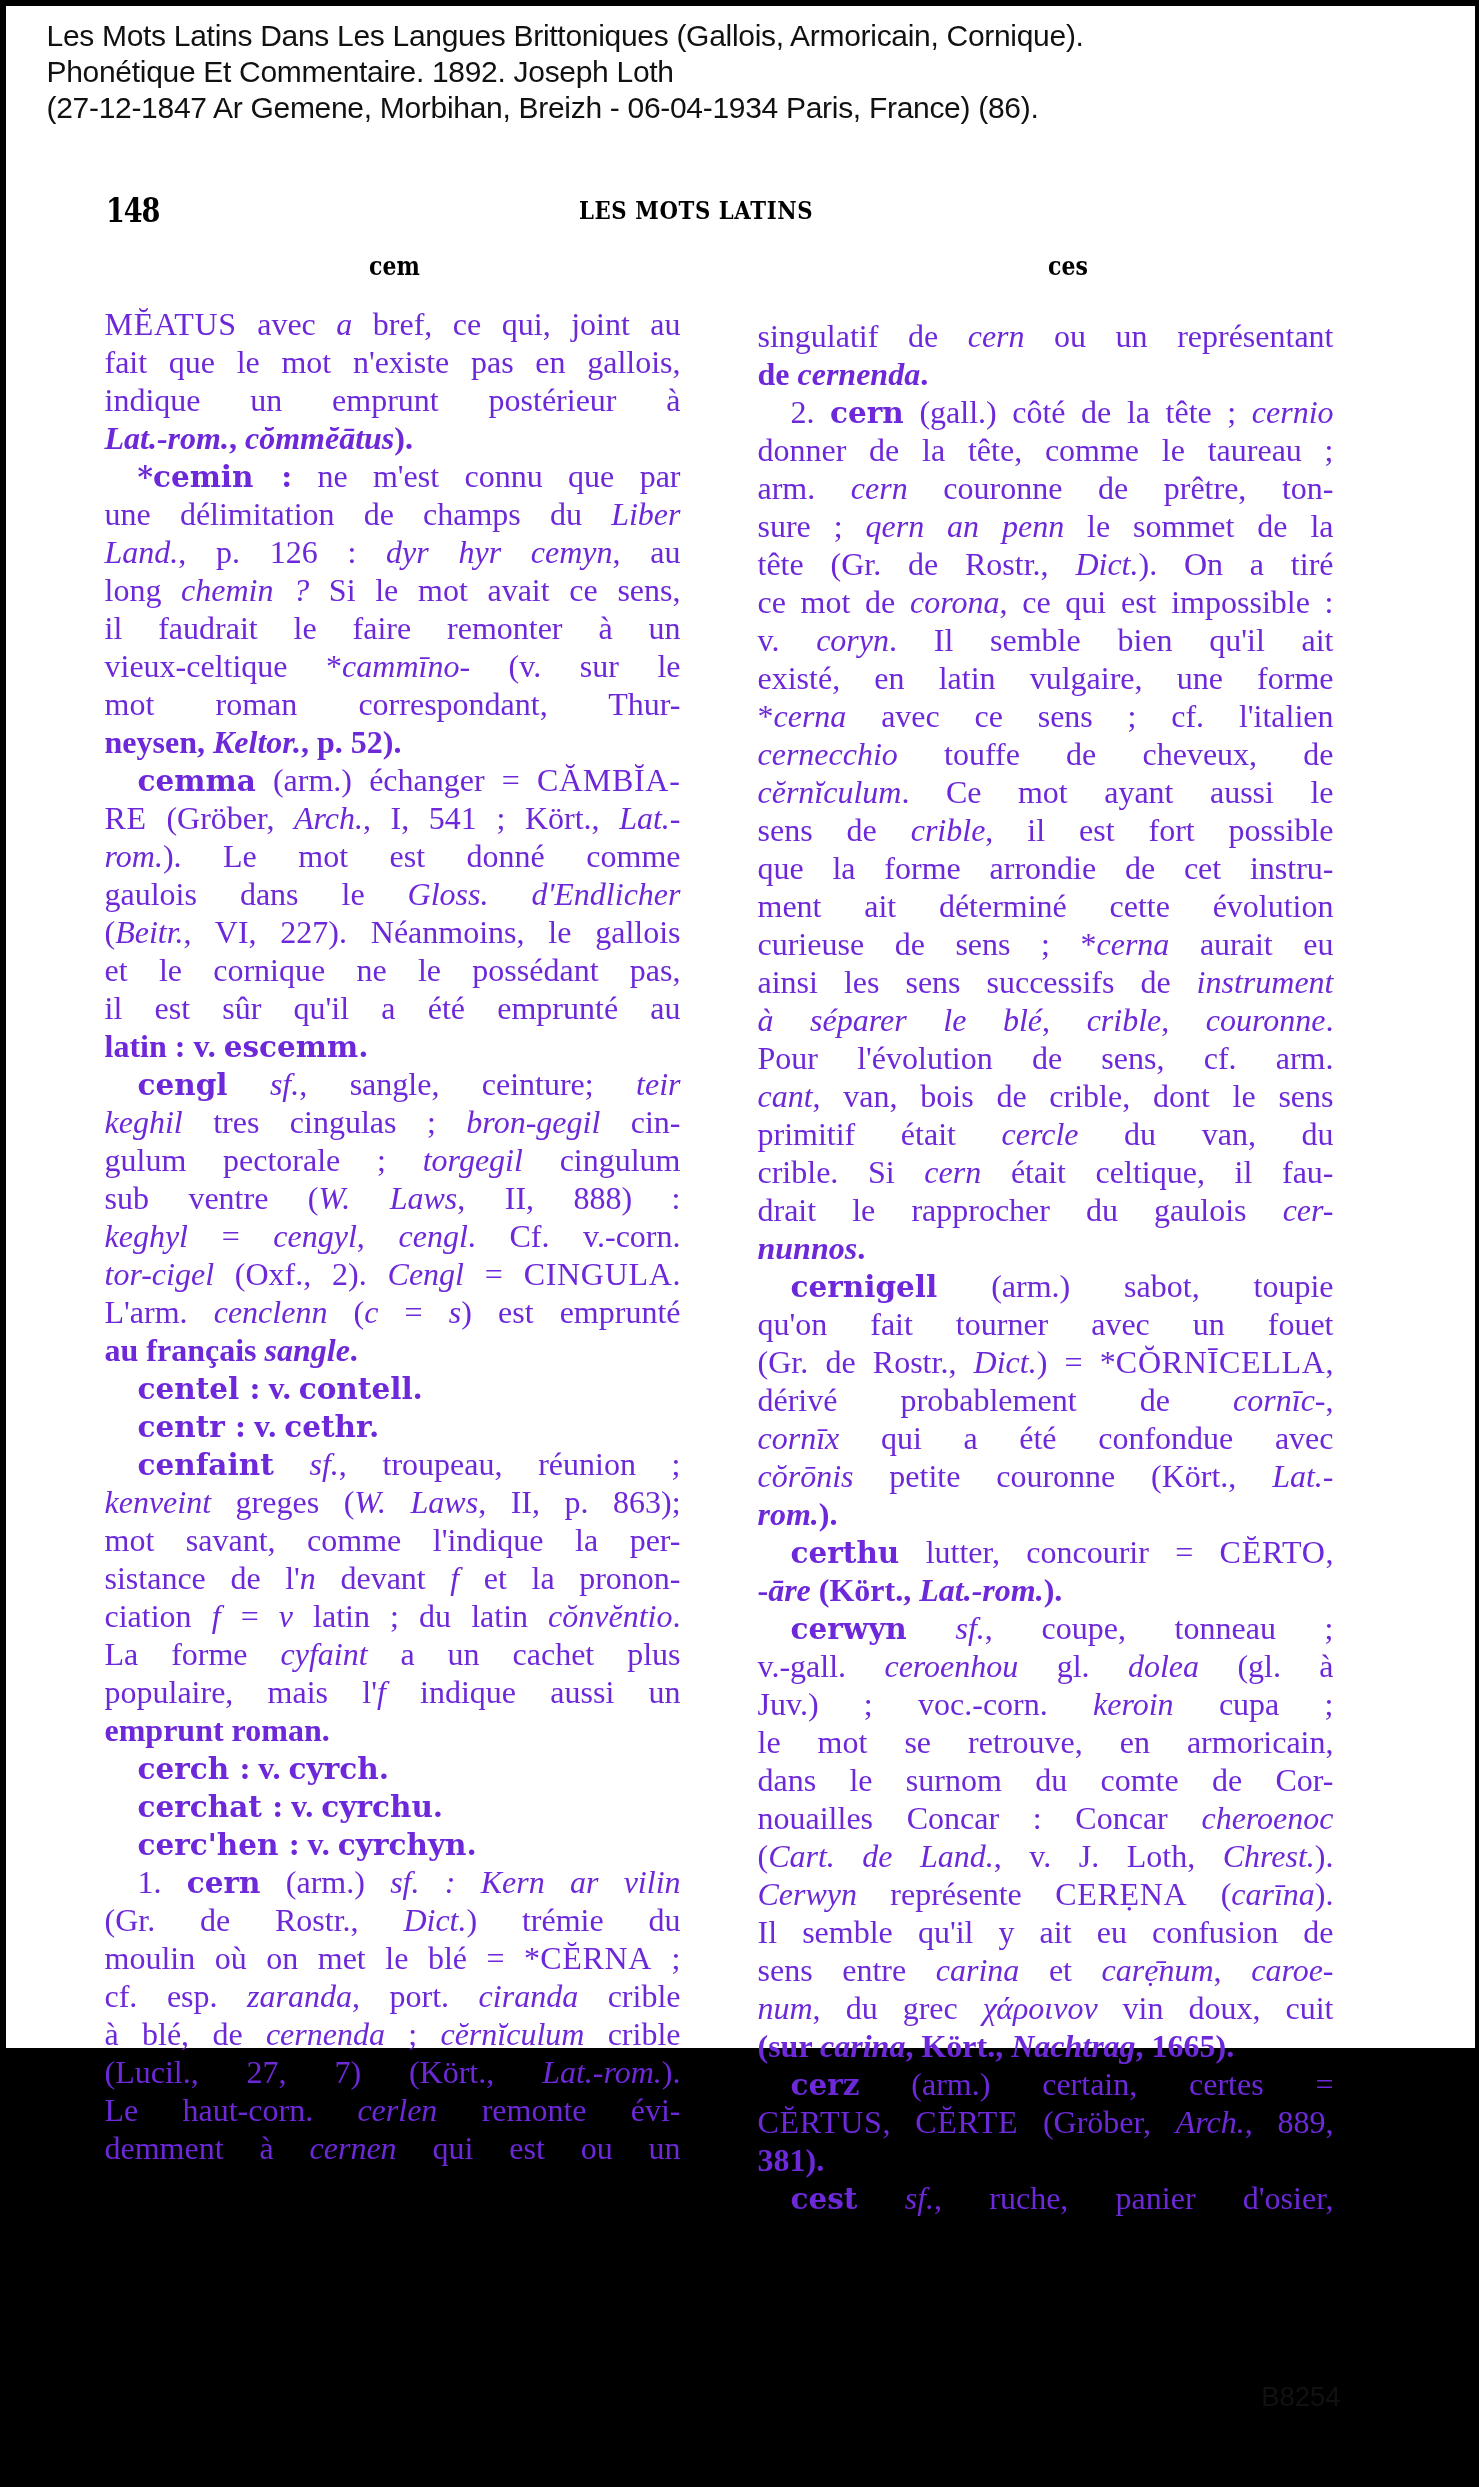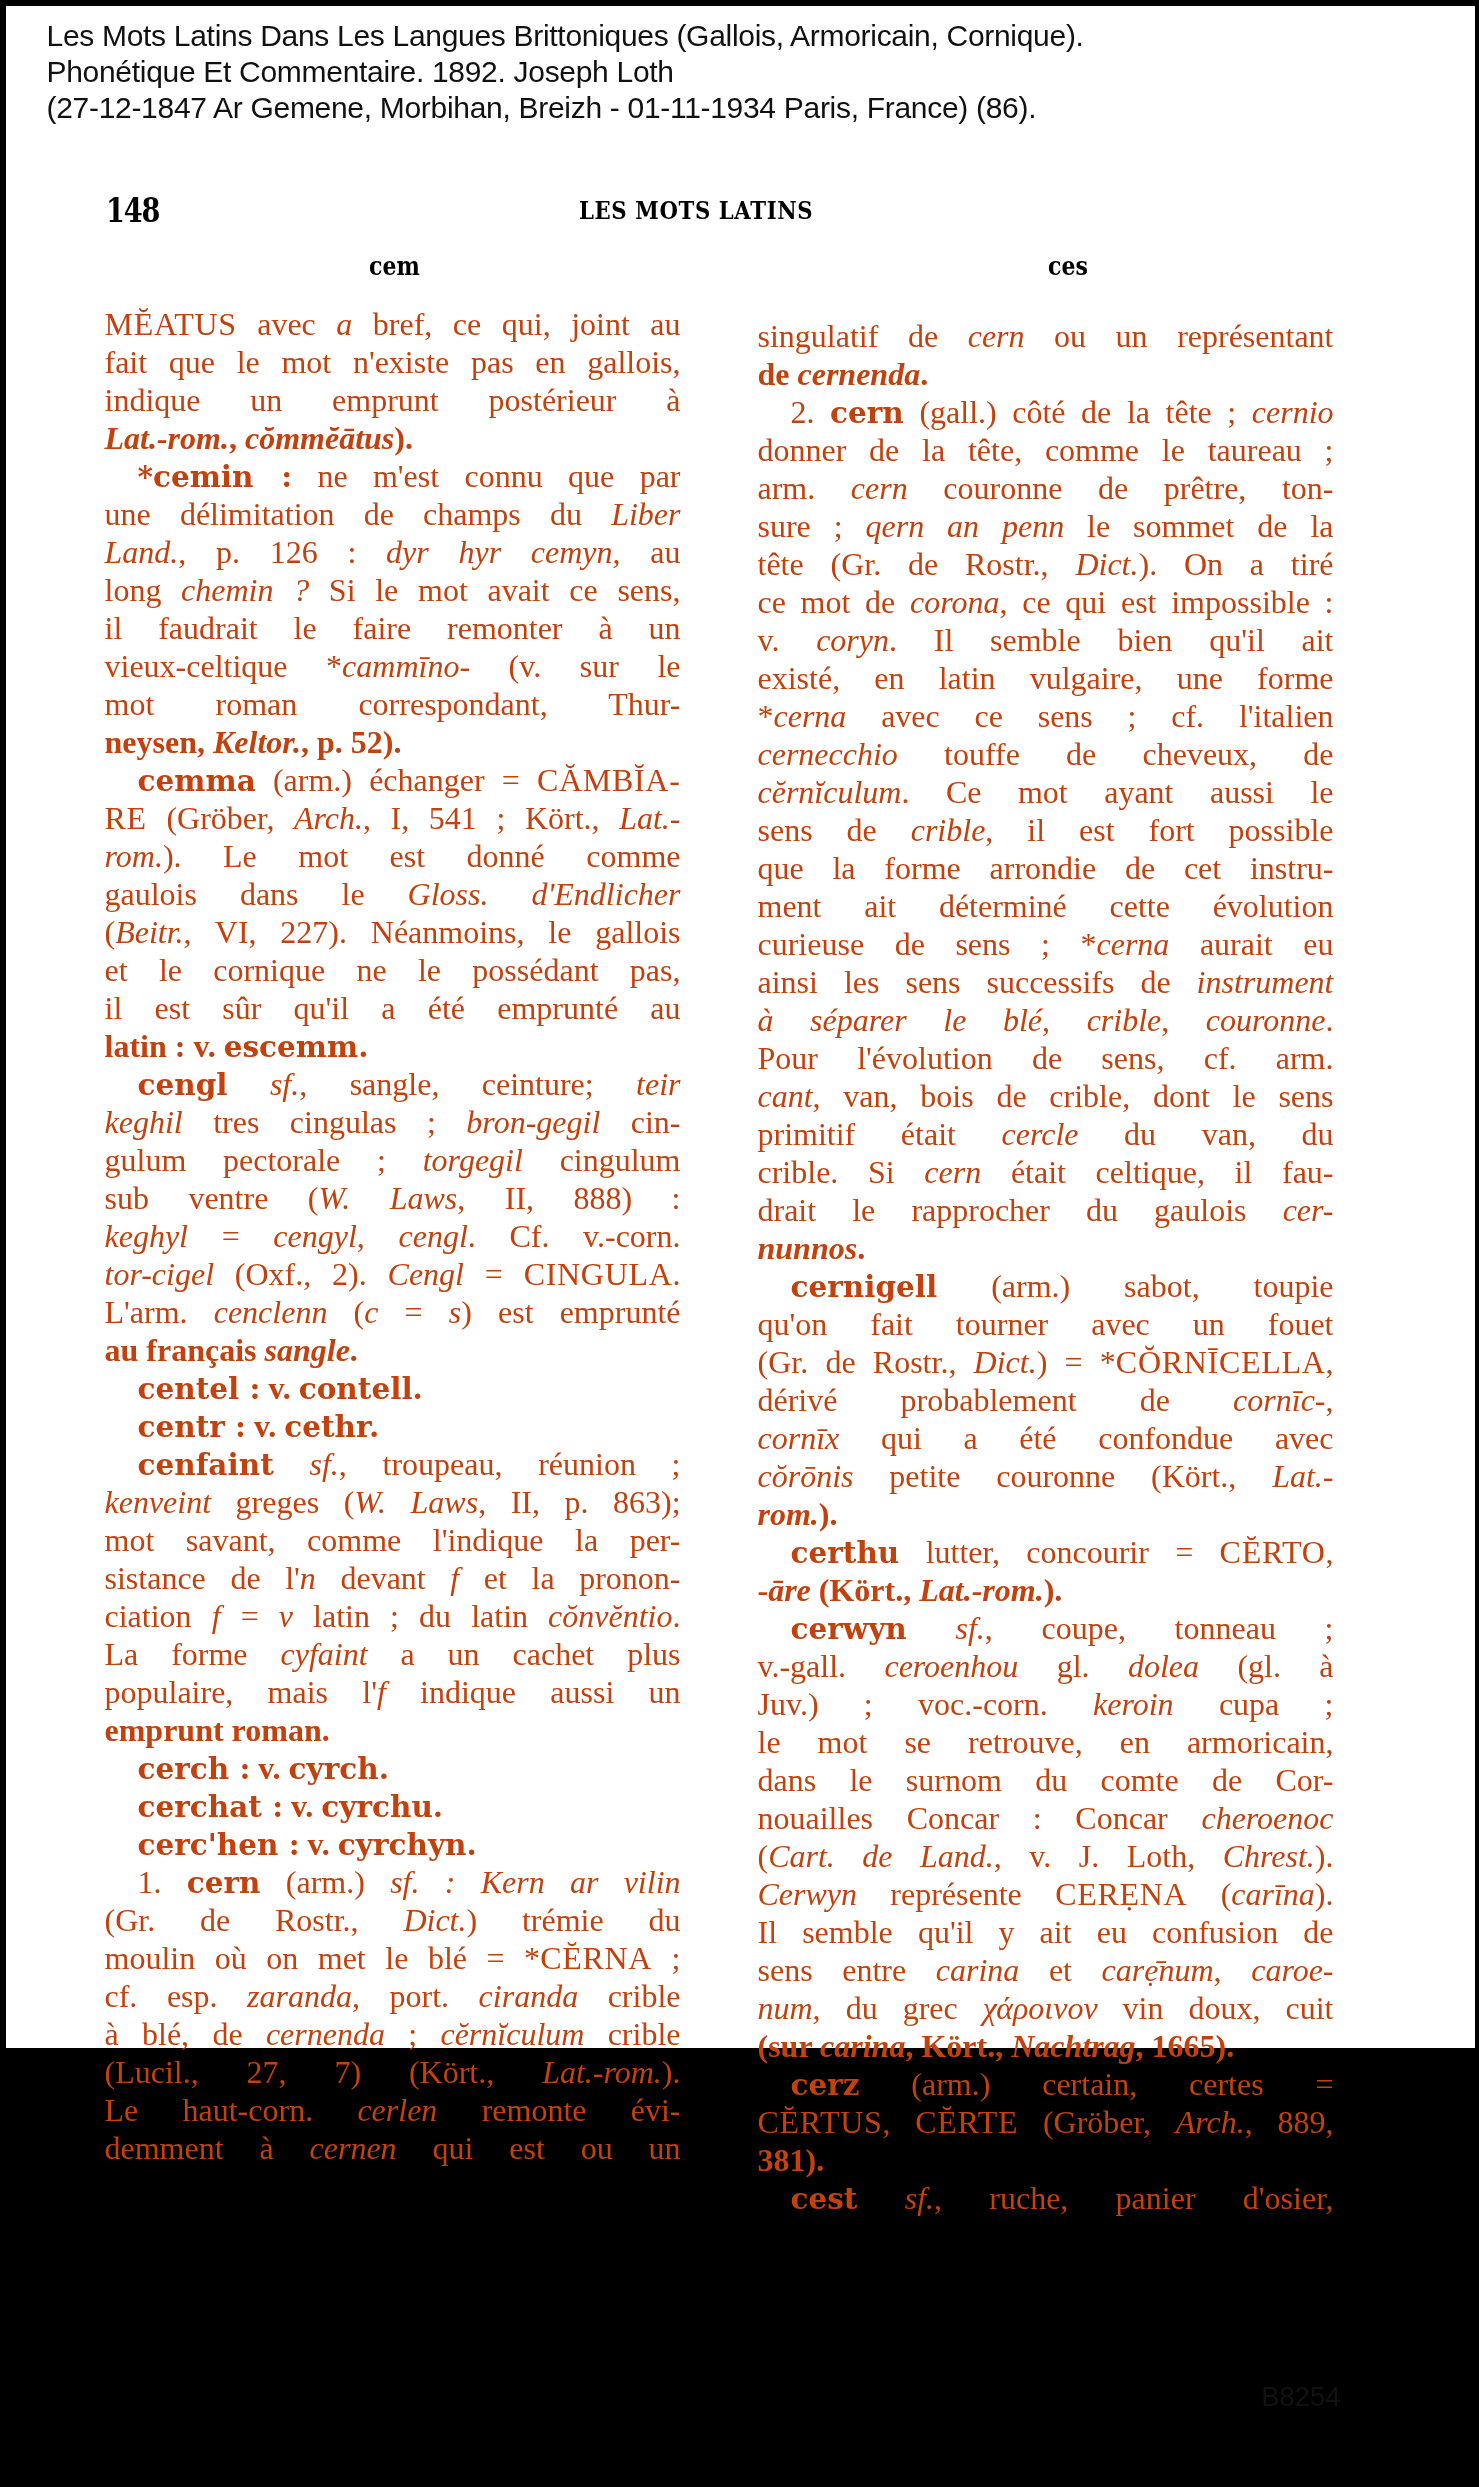--- a/index.html
+++ b/index.html
@@ -25,21 +25,21 @@
   .running-title {
     position: absolute; left: 573px; top: 6.9px; font-size: 25px; font-weight: bold;
     letter-spacing: 0.7px; transform: scaleX(0.85); transform-origin: left top; white-space: nowrap;
   }
   .catchword {
     position: absolute; top: 245px; font-family: "DejaVu Serif", serif;
     font-size: 26px; font-weight: bold; transform: scaleX(0.85); transform-origin: left top;
   }
   .col {
     position: absolute; top: 299px;
-    font-family: "Liberation Serif", serif; font-size: 32px; color: #c2410c;
+    font-family: "Liberation Serif", serif; font-size: 32px; color: #6d28d9;
   }
   .col-left { left: 99px; width: 576px; }
   .col-right { left: 752px; width: 576px; margin-top: 12px; }
   .line {
     position: relative; height: 38px; line-height: 38px; white-space: nowrap;
     text-align: justify; text-align-last: justify;
   }
   .line.last { text-align-last: left; font-weight: bold; }
   .line.indent { padding-left: 33px; }
   .line b { font-family: "DejaVu Serif", serif; font-size: 29.5px; }
@@ -51,21 +51,21 @@
   }
 </style>
 </head>
 <body>
 
 <div class="page">
 
   <div class="banner">
     <div>Les Mots Latins Dans Les Langues Brittoniques (Gallois, Armoricain, Cornique).</div>
     <div>Phonétique Et Commentaire. 1892. Joseph Loth</div>
-    <div>(27-12-1847 Ar Gemene, Morbihan, Breizh - 01-11-1934 Paris, France) (86).</div>
+    <div>(27-12-1847 Ar Gemene, Morbihan, Breizh - 06-04-1934 Paris, France) (86).</div>
   </div>
 
   <div class="running-head">
     <span class="page-number">148</span>
     <span class="running-title">LES MOTS LATINS</span>
   </div>
 
   <span class="catchword" style="left:363px">cem</span>
   <span class="catchword" style="left:1042px">ces</span>
 

